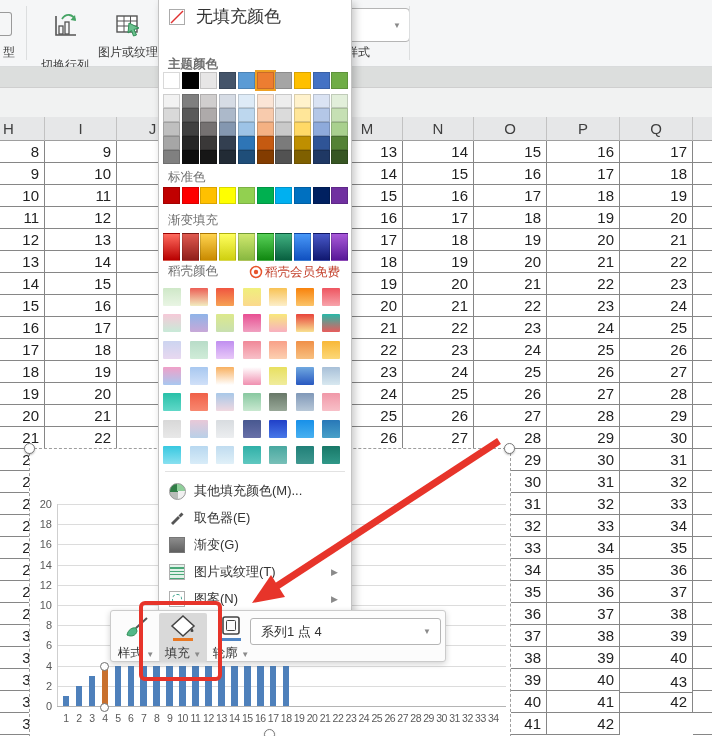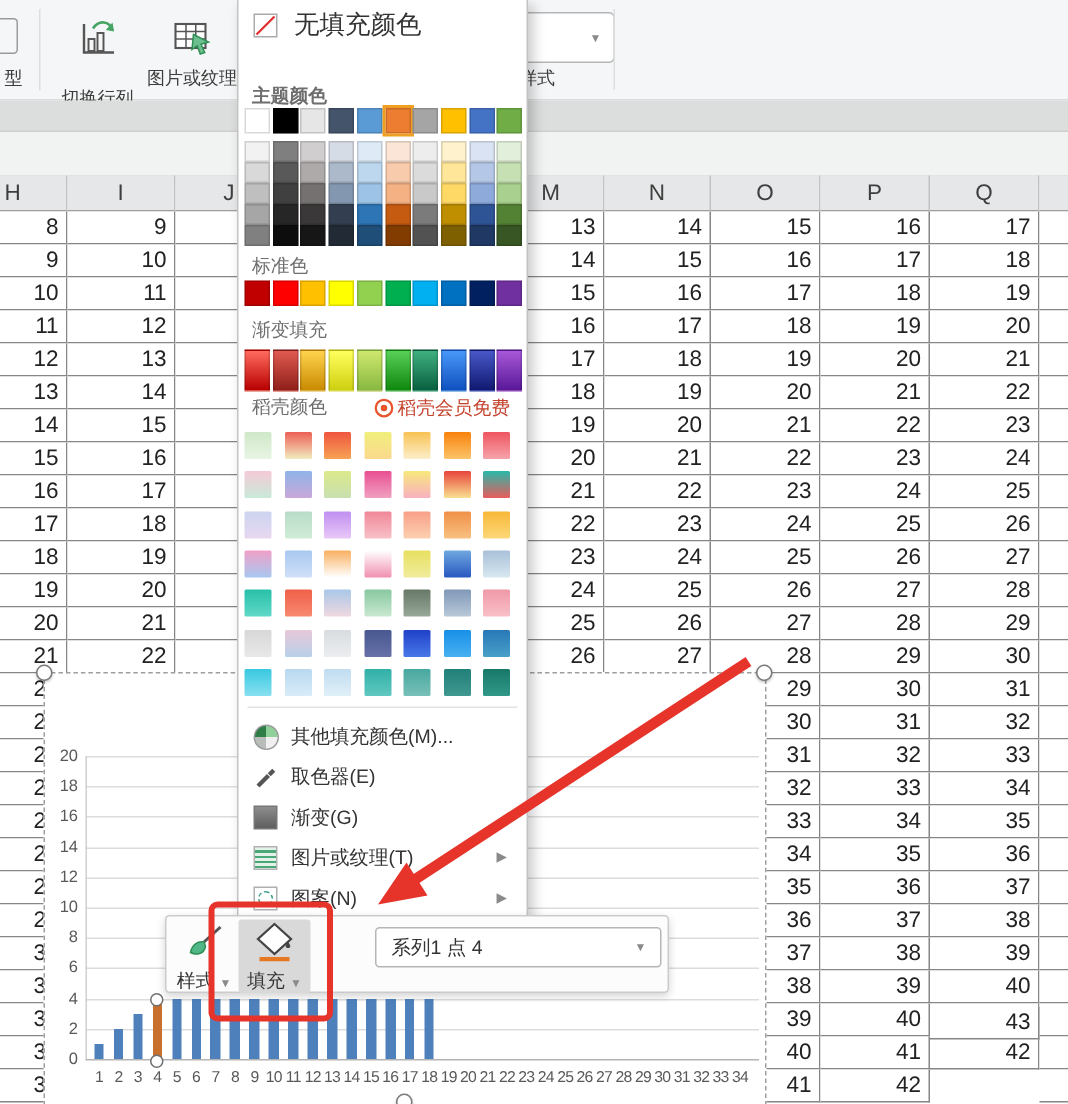--- a/index.html
+++ b/index.html
@@ -384,20 +384,30 @@
     </div>
     <div class="abs mtb-btn pressed" style="left:48px;width:48px;">
       <span>
         <svg width="30" height="26" viewBox="0 0 30 26">
           <path d="M15 1 L26 11 L15 21 L4 11 Z" fill="#fff" stroke="#444" stroke-width="1.5"></path>
           <path d="M24 13 c2 2.5, 2 4, 0 4 c-2 0, -2 -1.5, 0 -4" fill="#444"></path>
           <rect x="5" y="23" width="20" height="3" fill="#e87722"></rect>
         </svg>
       </span>
       <span class="mtb-label"><span>填充</span> <span class="caret">▼</span></span>
+    </div>
+    <div class="abs mtb-btn" style="left:98px;width:44px;">
+      <span>
+        <svg width="30" height="26" viewBox="0 0 30 26">
+          <rect x="7" y="2" width="16" height="17" rx="2" fill="none" stroke="#444" stroke-width="1.6"></rect>
+          <rect x="10.5" y="5.5" width="9" height="10" rx="1" fill="none" stroke="#444" stroke-width="1"></rect>
+          <rect x="5" y="23" width="20" height="3" fill="#4f86c6"></rect>
+        </svg>
+      </span>
+      <span class="mtb-label"><span>轮廓</span> <span class="caret">▼</span></span>
     </div>
     <div class="abs combo" style="left:139px;top:7px;width:189px;height:25px;">
       <span style="padding-left:10px;text-align:right;">系列1 点 4</span>
       <span class="caret" style="position:absolute;right:9px;">▼</span>
     </div>
   </div>
 
   <svg class="abs overlay" width="712" height="736">
     <line x1="499" y1="441" x2="271" y2="590" stroke="#e7342a" stroke-width="7"></line>
     <polygon points="252,603 271,575 285,597" fill="#e7342a"></polygon>

